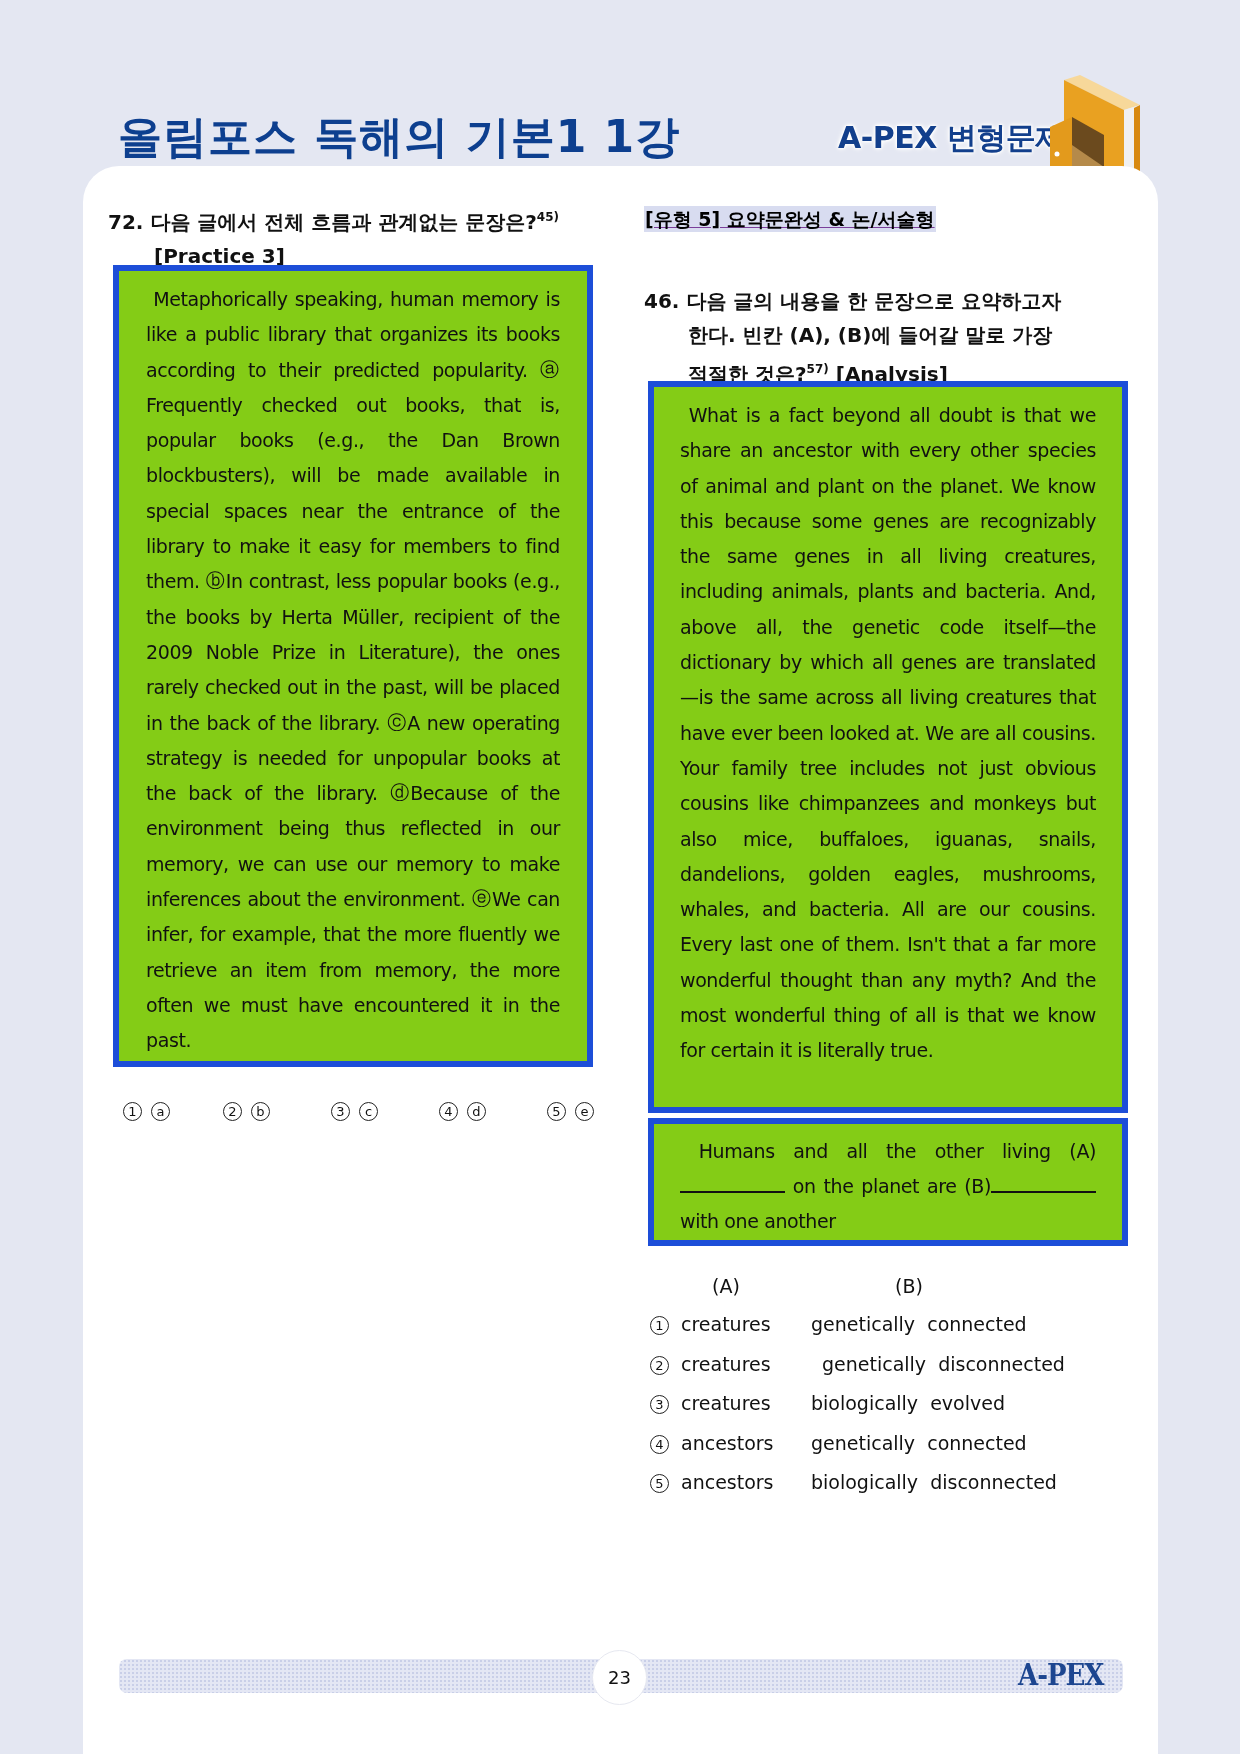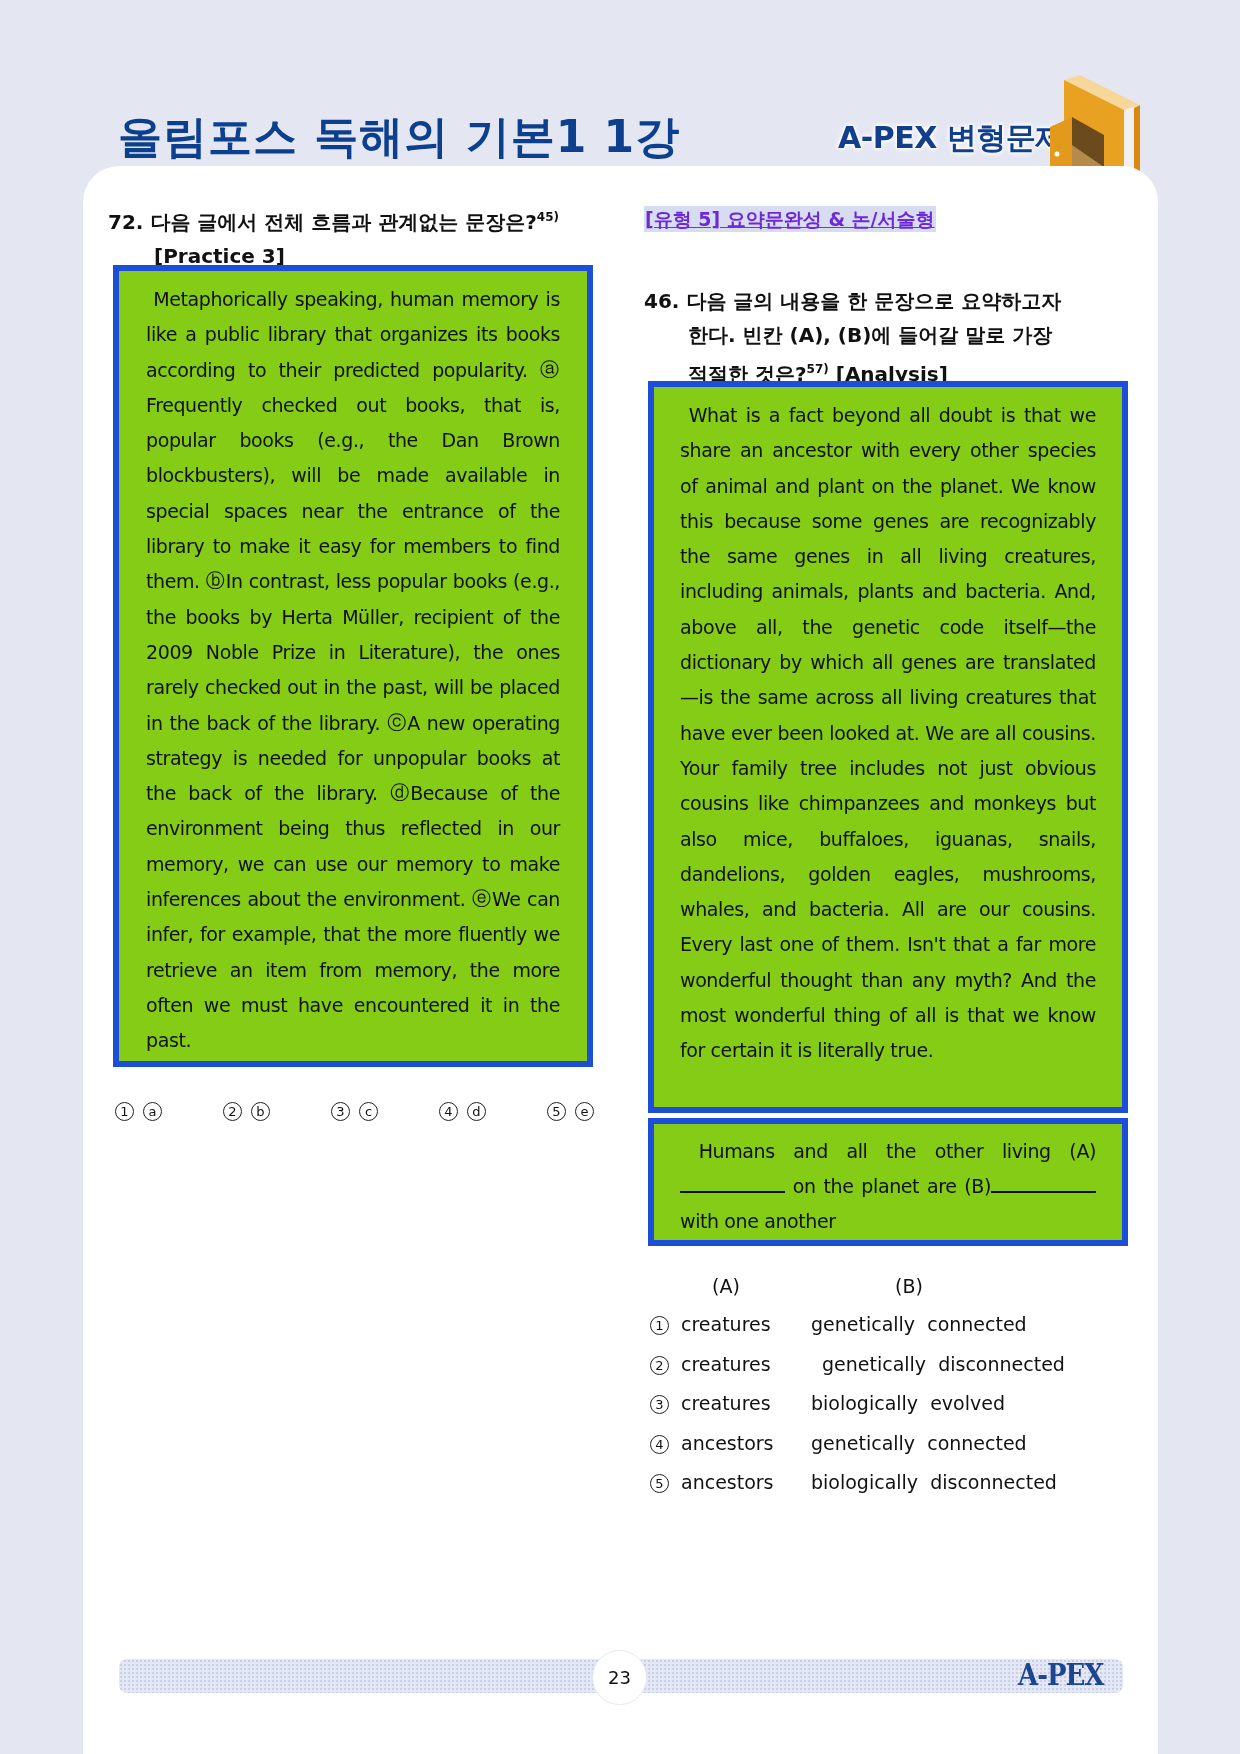--- a/index.html
+++ b/index.html
@@ -33,21 +33,21 @@
   .q-heading {
     position: absolute; font-weight: bold; font-size: 20px; line-height: 34px; color: #111;
   }
   .q-heading sup { font-size: 12px; vertical-align: 8px; }
   .q45 { left: 108px; top: 200px; width: 490px; }
   .q45 .line2 { padding-left: 46px; display: block; }
   .q46 { left: 644px; top: 284px; width: 488px; text-align: justify; text-align-last: left; }
   .q46 .indent { display: block; padding-left: 44px; text-align: justify; }
   .type-link {
     position: absolute; left: 644px; top: 206px;
-    font-weight: bold; font-size: 19px; color: #6d28d9;
+    font-weight: bold; font-size: 19px; color: #000000;
     text-decoration: underline; text-decoration-color: #7b3f9a;
     background: #d8dcf0; padding: 0 1px; line-height: 26px;
   }
   .passage {
     position: absolute; border: 6px solid #1d4ed8; background: #84cc16;
   }
   .passage p {
     font-family: "DejaVu Sans", sans-serif;
     font-size: 19px; line-height: 35.3px; color: #111;
     text-align: justify; letter-spacing: -0.4px;
@@ -115,21 +115,21 @@
 <div class="passage p45">
   <p>&nbsp;<span>Metaphorically speaking, human memory is like a public library that organizes its books according to their predicted popularity.</span>
   <span class="circ" style="border:none;width:auto;font-size:19px;">ⓐ</span><span>Frequently checked out books, that is, popular books (e.g., the Dan Brown blockbusters), will be made available in special spaces near the entrance of the library to make it easy for members to find them.</span>
   <span class="circ" style="border:none;width:auto;font-size:19px;">ⓑ</span><span>In contrast, less popular books (e.g., the books by Herta Müller, recipient of the 2009 Noble Prize in Literature), the ones rarely checked out in the past, will be placed in the back of the library.</span>
   <span class="circ" style="border:none;width:auto;font-size:19px;">ⓒ</span><span>A new operating strategy is needed for unpopular books at the back of the library.</span>
   <span class="circ" style="border:none;width:auto;font-size:19px;">ⓓ</span><span>Because of the environment being thus reflected in our memory, we can use our memory to make inferences about the environment.</span>
   <span class="circ" style="border:none;width:auto;font-size:19px;">ⓔ</span><span>We can infer, for example, that the more fluently we retrieve an item from memory, the more often we must have encountered it in the past.</span></p>
 </div>
 
 <div class="choices45">
-  <div class="choice45" style="left:0px;">
+  <div class="choice45" style="left:8px;">
     <span class="circ">1</span><span class="circ">a</span>
   </div>
   <div class="choice45" style="left:108px;">
     <span class="circ">2</span><span class="circ">b</span>
   </div>
   <div class="choice45" style="left:216px;">
     <span class="circ">3</span><span class="circ">c</span>
   </div>
   <div class="choice45" style="left:324px;">
     <span class="circ">4</span><span class="circ">d</span>

